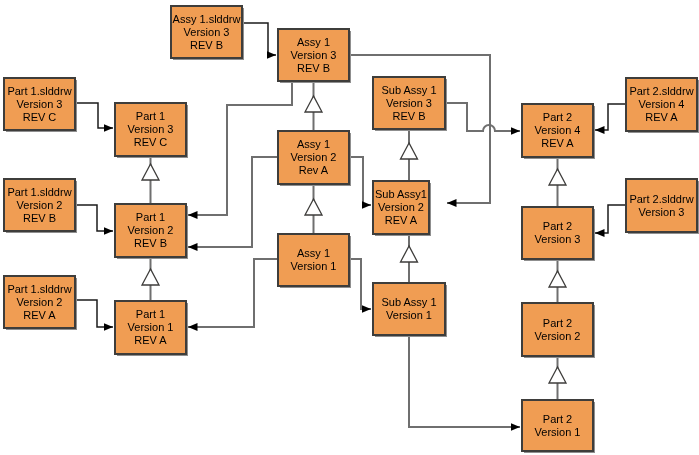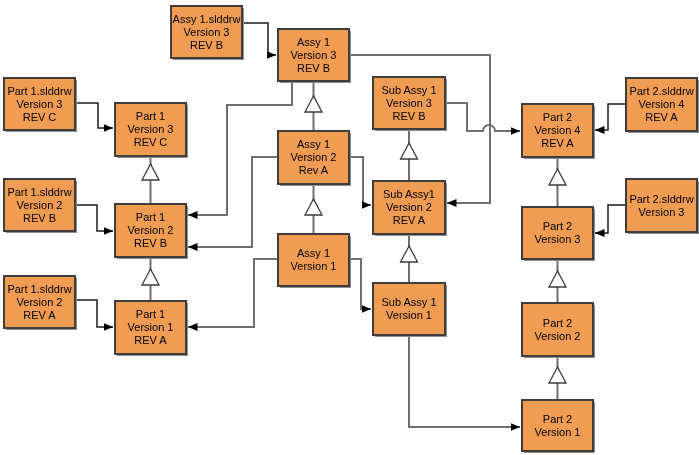--- a/index.html
+++ b/index.html
@@ -119,21 +119,21 @@
       </div>
       <div class="node" style="left: 277px; top: 233px; width: 73px; height: 54px;">
         <span>Assy 1</span>
         <span>Version 1</span>
       </div>
       <div class="node" style="left: 372px; top: 76px; width: 74px; height: 54px;">
         <span>Sub Assy 1</span>
         <span>Version 3</span>
         <span>REV B</span>
       </div>
-      <div class="node" style="left: 372px; top: 180px; width: 74px; height: 55px;">
+      <div class="node" style="left: 372px; top: 180px; width: 58px; height: 55px;">
         <span>Sub Assy1</span>
         <span>Version 2</span>
         <span>REV A</span>
       </div>
       <div class="node" style="left: 372px; top: 282px; width: 74px; height: 54px;">
         <span>Sub Assy 1</span>
         <span>Version 1</span>
       </div>
       <div class="node" style="left: 521px; top: 103px; width: 73px; height: 55px;">
         <span>Part 2</span>

